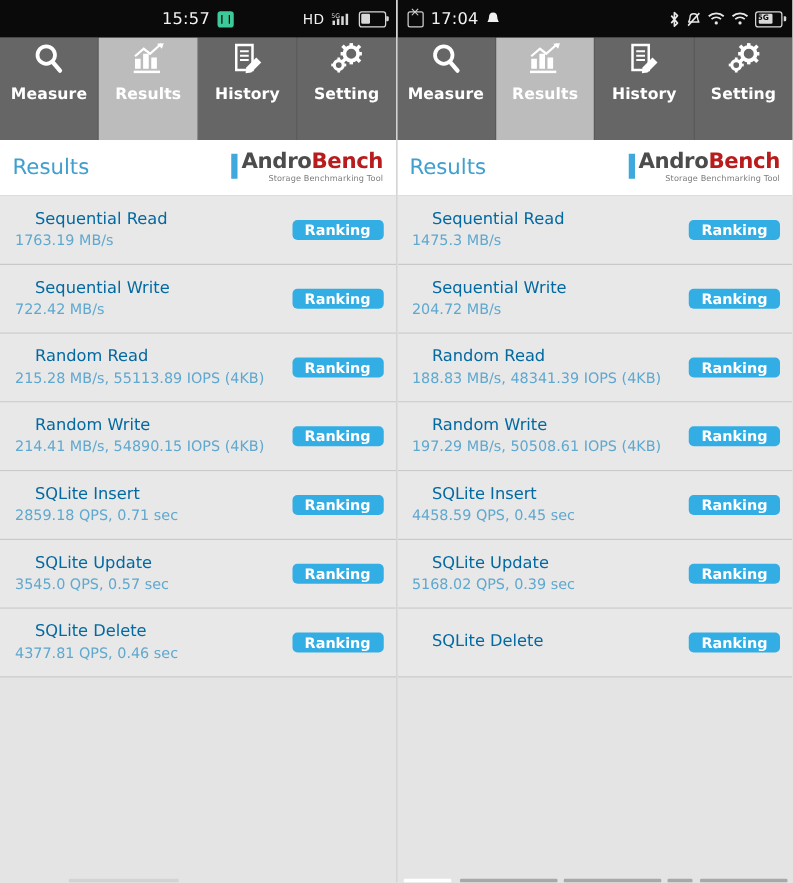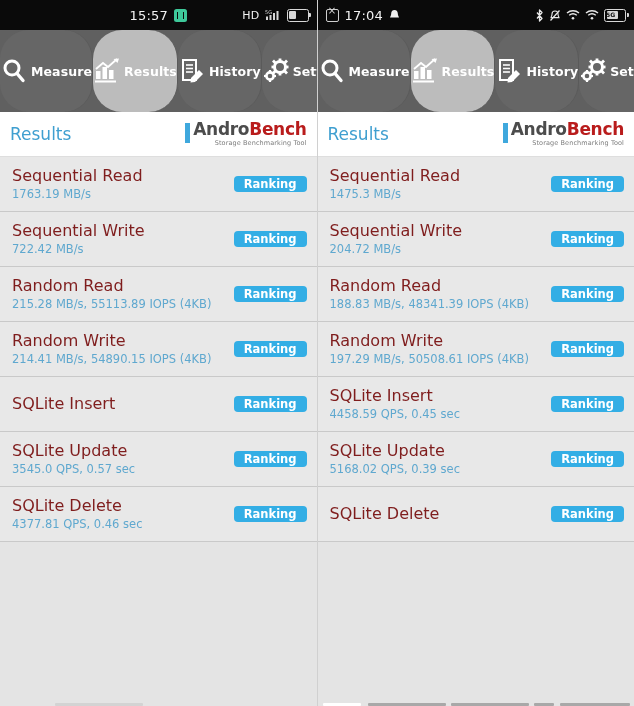--- a/index.html
+++ b/index.html
@@ -130,29 +130,27 @@
   
   .tabbar {
     height: 82px;
     display: flex;
     background: #606060;
     flex: 0 0 auto;
   }
   .tab {
     flex: 1 1 25%;
     display: flex;
-    flex-direction: row;
+    flex-direction: column;
     align-items: center;
-    justify-content: center;
     gap: 3px;
     color: #ffffff;
     background: #666666;
     border-right: 1px solid #5a5a5a;
     cursor: pointer;
-    border-radius: 29px;
   }
   .tab:last-child { border-right: none; }
   .tab.active { background: #bcbcbc; }
   .tab .ico {
     height: 34px;
     display: flex;
     align-items: center;
     justify-content: center;
   }
   .tab .lbl {
@@ -215,23 +213,24 @@
     background: #e8e8e8;
     border-bottom: 1px solid #c9c9c9;
     display: flex;
     align-items: center;
     padding: 0 10px 0 12px;
     box-sizing: border-box;
     cursor: pointer;
   }
   .row-text { flex: 1 1 auto; min-width: 0; }
   .row-title {
-    font-size: 16px;
-    color: #7f1d1d;
+    font-size: 13px;
+    color: #0369a1;
     line-height: 1.25;
+    margin-left: 16px;
   }
   .row-sub {
     font-size: 11.5px;
     color: #5fa8cf;
     margin-top: 2px;
     line-height: 1.2;
   }
   .ranking-btn {
     background: #33aee5;
     color: #ffffff;
@@ -401,20 +400,21 @@
       <div class="row">
         <div class="row-text">
           <div class="row-title">Random Write</div>
           <div class="row-sub">214.41 MB/s, 54890.15 IOPS (4KB)</div>
         </div>
         <button class="ranking-btn">Ranking</button>
       </div>
       <div class="row">
         <div class="row-text">
           <div class="row-title">SQLite Insert</div>
+          <div class="row-sub">2859.18 QPS, 0.71 sec</div>
         </div>
         <button class="ranking-btn">Ranking</button>
       </div>
       <div class="row">
         <div class="row-text">
           <div class="row-title">SQLite Update</div>
           <div class="row-sub">3545.0 QPS, 0.57 sec</div>
         </div>
         <button class="ranking-btn">Ranking</button>
       </div>

